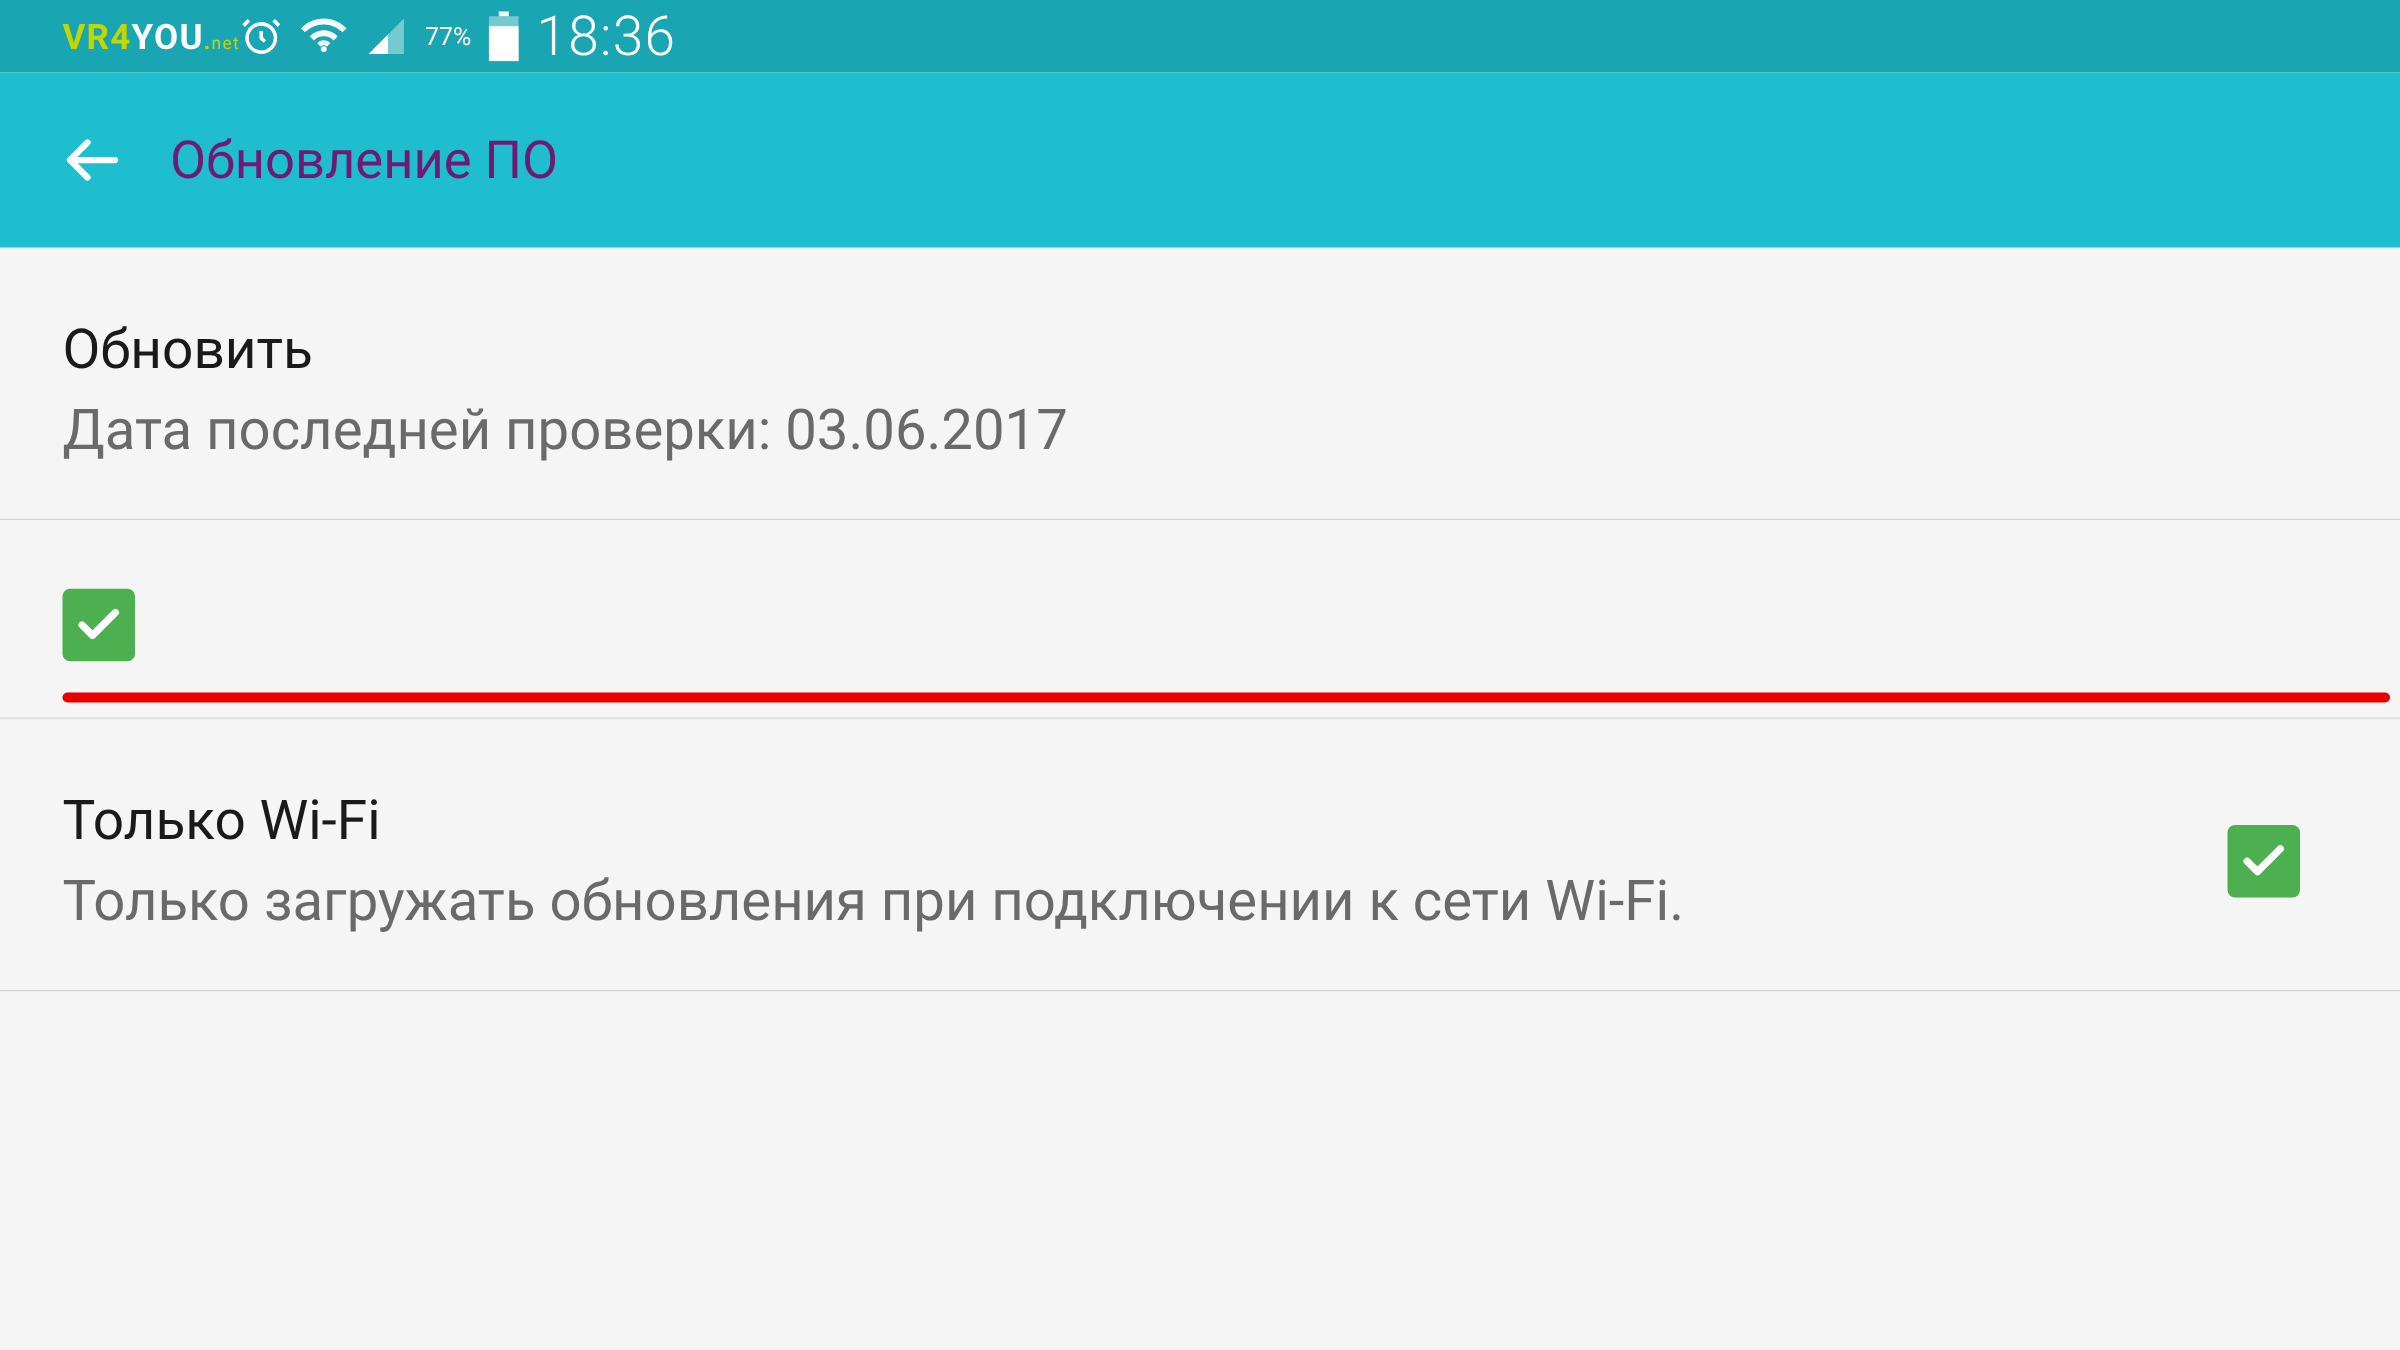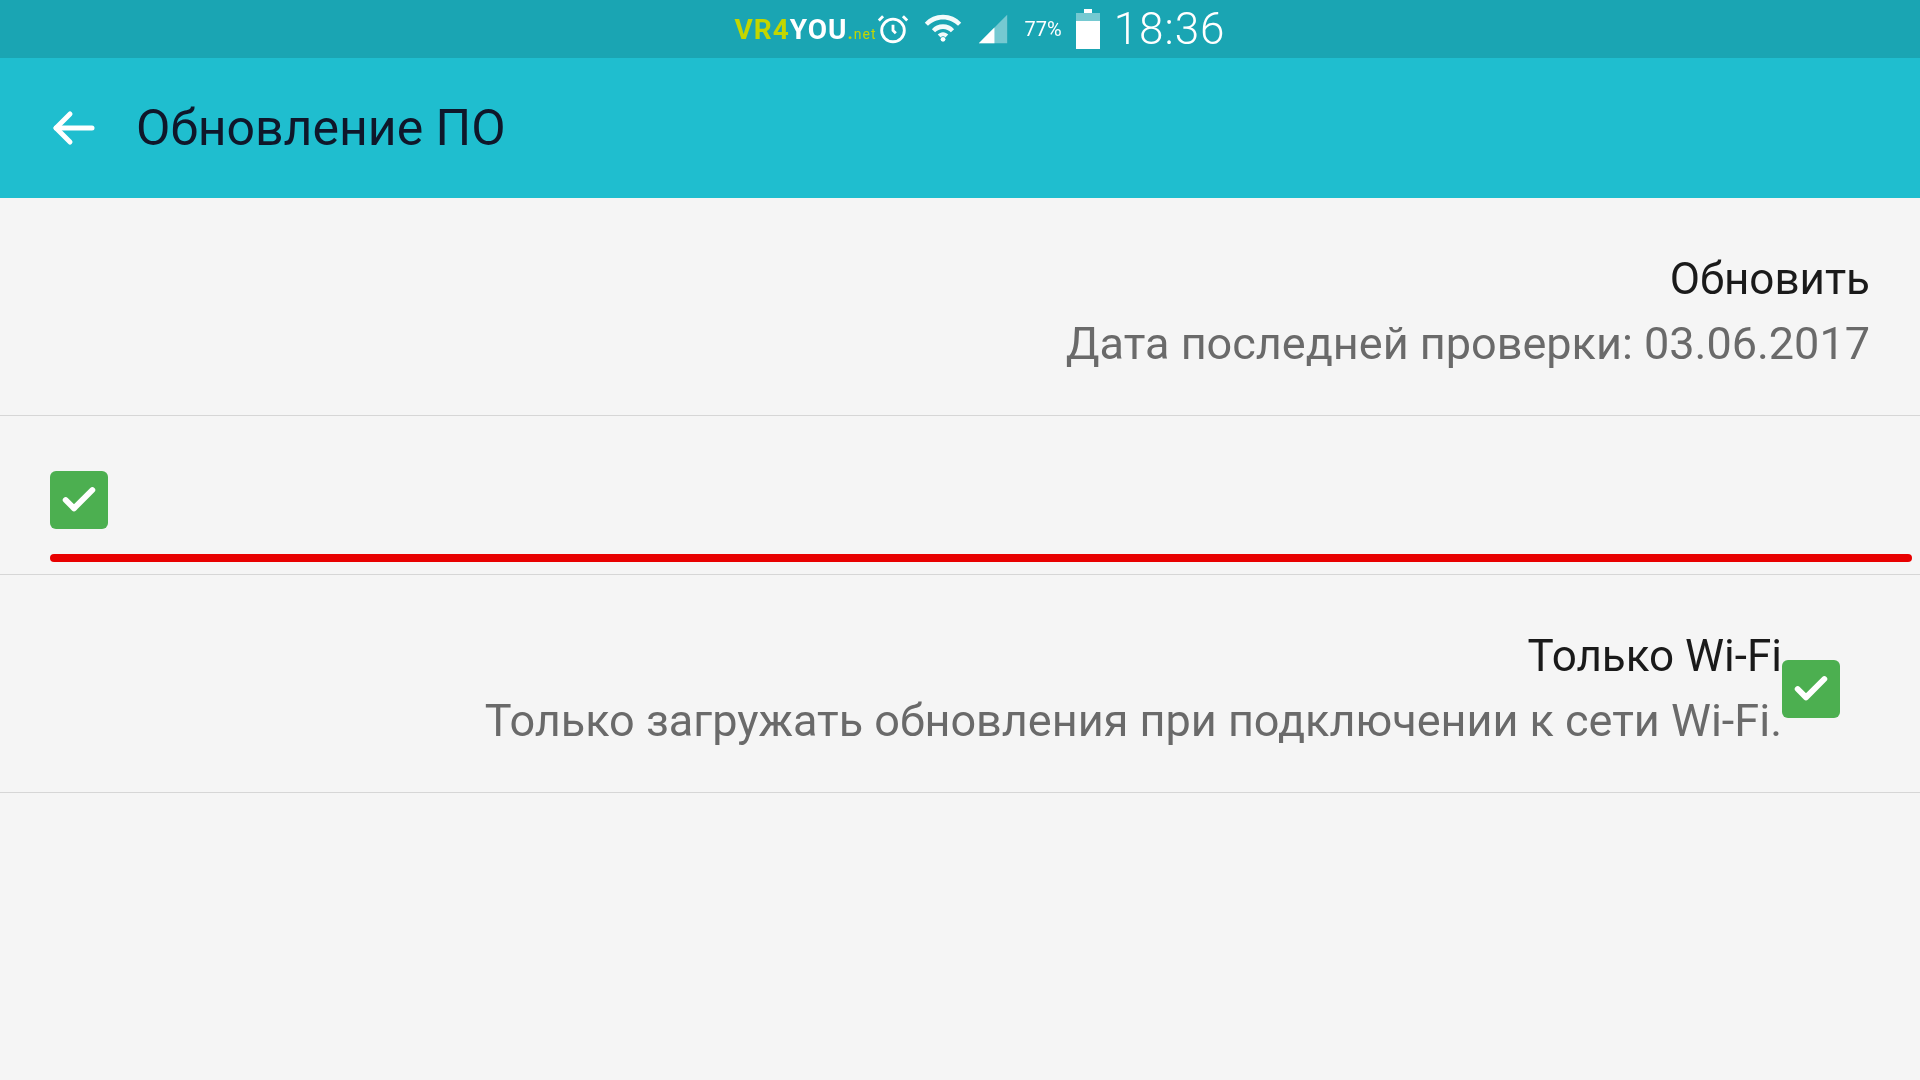--- a/index.html
+++ b/index.html
@@ -9,21 +9,21 @@
       font-family: Roboto, -apple-system, BlinkMacSystemFont, "Segoe UI", Arial, sans-serif;
       background: #f5f5f5;
       overflow: hidden;
     }
     .status-bar {
       width: 100%;
       height: 58px;
       background: #1aa5b3;
       display: flex;
       align-items: center;
-      justify-content: center;
+      justify-content: flex-start;
       padding: 0 10px 0 50px;
     }
     .watermark {
       font-size: 28px;
       font-weight: 700;
       letter-spacing: 1px;
     }
     .watermark .vr4 { color: #c3d600; }
     .watermark .you { color: #ffffff; }
     .watermark .dot { color: #c3d600; font-size: 18px; }
@@ -45,35 +45,34 @@
       padding-left: 50px;
       gap: 38px;
     }
     .back-btn {
       cursor: pointer;
       display: flex;
       align-items: center;
       justify-content: center;
     }
     .app-title {
-      color: #0f172a;
-      font-size: 50px;
+      color: #701a75;
+      font-size: 42px;
       font-weight: 400;
     }
     .content { width: 100%; }
     .list-item {
       width: 100%;
       padding: 55px 50px 45px 50px;
       border-bottom: 1px solid #d6d6d6;
       display: flex;
       align-items: center;
       justify-content: space-between;
       cursor: pointer;
       position: relative;
-      text-align: right;
     }
     .item-text { flex: 1; }
     .item-title {
       color: #1a1a1a;
       font-size: 44px;
       font-weight: 400;
       margin-bottom: 12px;
     }
     .item-subtitle {
       color: #6a6a6a;

